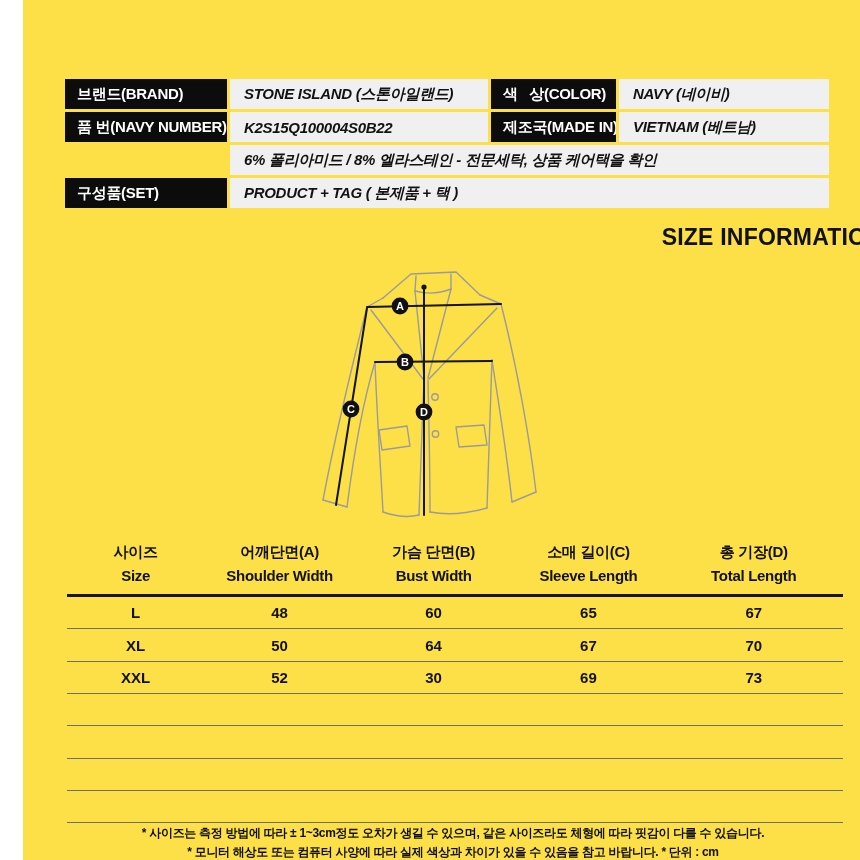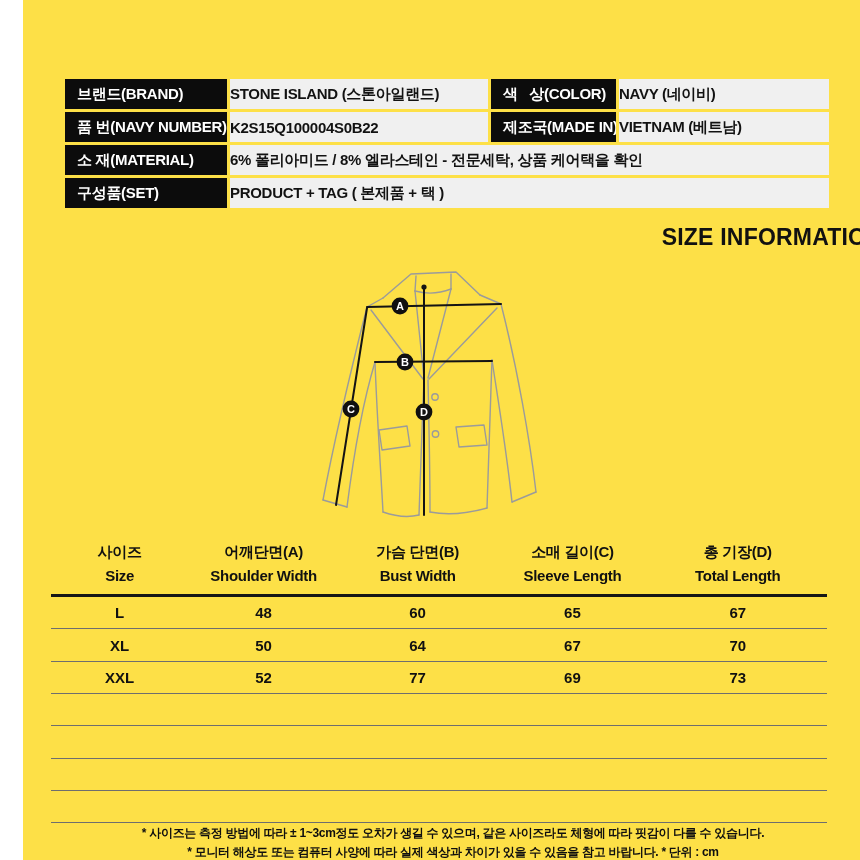--- a/index.html
+++ b/index.html
@@ -8,35 +8,35 @@
     font-family:"Liberation Sans","DejaVu Sans",sans-serif;color:#111;margin-left:23px;
   }
   
   .info-grid{
     position:absolute;top:79px;left:42px;width:764px;
     display:grid;grid-template-columns:162px 258px 125px 1fr;
     grid-auto-rows:30px;gap:3px;
   }
   .cell{display:flex;align-items:center;font-size:15px;font-weight:700;letter-spacing:-0.3px;white-space:nowrap;overflow:hidden;}
   .cell-label{background:#0c0c0c;color:#ffffff;padding-left:12px;}
-  .cell-value{background:#f0f0f0;color:#121212;}
+  .cell-value{background:#f0f0f0;color:#121212;padding-left:14px;font-style:italic;}
   .span3{grid-column:2 / -1;}
   
   .size-title{
     position:absolute;top:224px;left:0;width:100%;text-align:right;
     font-size:23px;font-weight:800;letter-spacing:0.2px;color:#111;
   }
   
   .diagram{position:absolute;top:262px;left:280px;width:300px;height:264px;}
   .garment{stroke:#9b9b9b;stroke-width:1.4;fill:none;stroke-linecap:round;stroke-linejoin:round;}
   .measure{stroke:#141414;stroke-width:2;fill:none;stroke-linecap:round;}
   .badge{fill:#101010;}
   .badge-letter{fill:#ffffff;font-size:11px;font-weight:700;text-anchor:middle;font-family:"Liberation Sans",sans-serif;}
   
-  .size-table{position:absolute;top:540px;left:28px;width:776px;}
+  .size-table{position:absolute;top:540px;left:44px;width:776px;}
   .st-head,.st-row{display:grid;grid-template-columns:17.7% 19.4% 20.3% 19.6% 23%;}
   .st-head{border-bottom:3px solid #161616;padding-bottom:6px;}
   .st-h{text-align:center;font-size:15px;font-weight:700;line-height:24px;letter-spacing:-0.3px;}
   .st-row{height:31.4px;border-bottom:1px solid #6e6e6e;align-items:center;text-align:center;
           font-size:15px;font-weight:600;color:#111;}
   .st-row.empty{height:31.3px;}
   
   .footnotes{
     position:absolute;top:824px;left:0;width:100%;text-align:center;
     font-size:12px;font-weight:700;line-height:19px;color:#0f0f0f;letter-spacing:-0.3px;
@@ -51,21 +51,20 @@
     <div class="cell cell-label">브랜드(BRAND)</div>
     <div class="cell cell-value">STONE ISLAND (스톤아일랜드)</div>
     <div class="cell cell-label">색&nbsp;&nbsp;&nbsp;상(COLOR)</div>
     <div class="cell cell-value">NAVY (네이비)</div>
 
     <div class="cell cell-label">품 번(NAVY NUMBER)</div>
     <div class="cell cell-value">K2S15Q100004S0B22</div>
     <div class="cell cell-label">제조국(MADE IN)</div>
     <div class="cell cell-value">VIETNAM (베트남)</div>
 
-    <div class="cell cell-label">소 재(MATERIAL)</div>
     <div class="cell cell-value span3">6% 폴리아미드 / 8% 엘라스테인 - 전문세탁, 상품 케어택을 확인</div>
 
     <div class="cell cell-label">구성품(SET)</div>
     <div class="cell cell-value span3">PRODUCT + TAG ( 본제품 + 택 )</div>
   </div>
 
   <div class="size-title">SIZE INFORMATION</div>
 
   <div class="diagram">
     <svg width="300" height="264" viewBox="0 0 300 264">
@@ -163,21 +162,21 @@
     <div class="st-row">
       <div>XL</div>
       <div>50</div>
       <div>64</div>
       <div>67</div>
       <div>70</div>
     </div>
     <div class="st-row">
       <div>XXL</div>
       <div>52</div>
-      <div>77</div>
+      <div>30</div>
       <div>69</div>
       <div>73</div>
     </div>
 
     <div class="st-row empty"></div>
     <div class="st-row empty"></div>
     <div class="st-row empty"></div>
     <div class="st-row empty"></div>
   </div>
 

